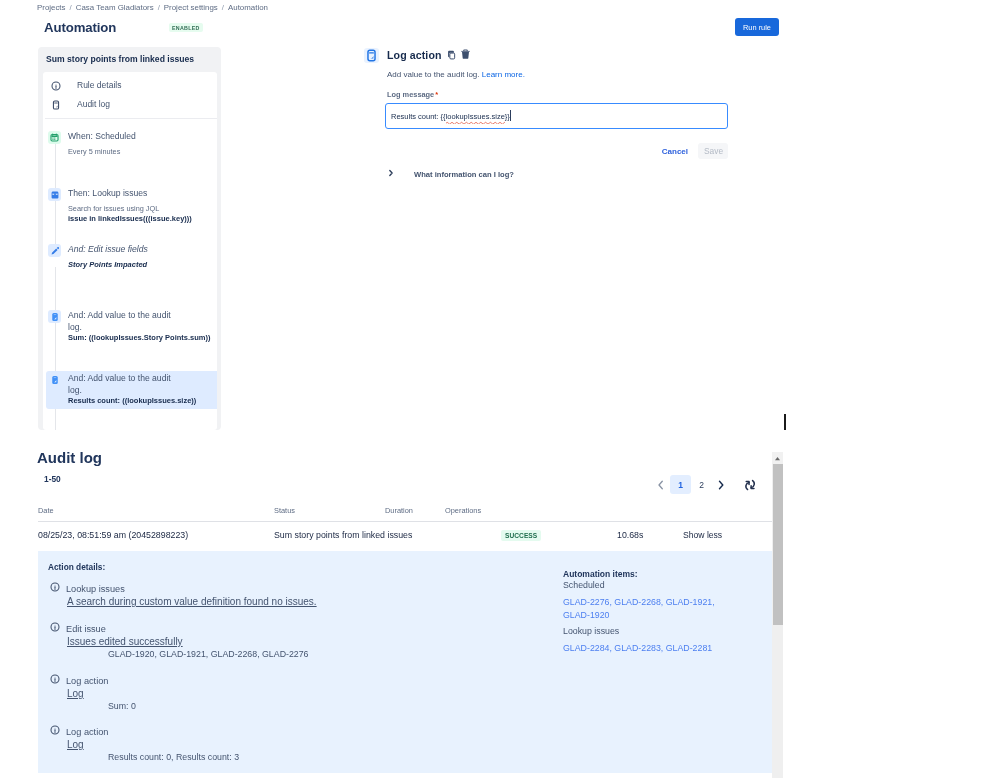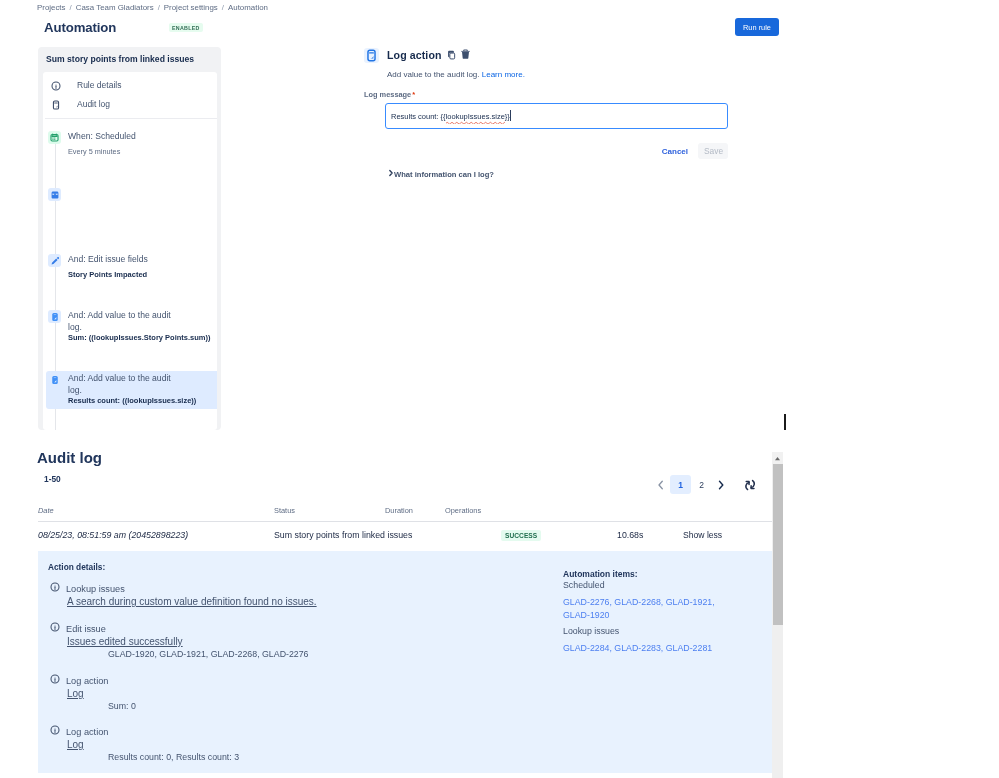--- a/index.html
+++ b/index.html
@@ -50,37 +50,37 @@
 
   
   .comp-panel{position:absolute;left:364px;top:46px;width:380px;}
   .comp-header{display:flex;align-items:center;}
   .comp-icon{width:15px;height:15px;min-width:15px;border-radius:3px;background:#e9f2ff;display:flex;
              align-items:center;justify-content:center;margin-right:8px;}
   .comp-title{font-size:10.6px;font-weight:bold;color:#172b4d;line-height:14px;letter-spacing:0.1px;}
   .comp-actions{display:flex;align-items:center;gap:3px;margin-left:5px;}
   .comp-desc{margin-left:23px;margin-top:5px;font-size:8.0px;color:#42526e;line-height:11px;}
   .comp-desc a{color:#0c66e4;text-decoration:none;}
-  .field-label{margin-top:10px;font-size:7.4px;color:#5e6c84;font-weight:bold;line-height:9px;}
+  .field-label{margin-left:23px;margin-top:10px;font-size:7.4px;color:#5e6c84;font-weight:bold;line-height:9px;}
   .field-label .req{color:#de350b;margin-left:1px;}
   .field-box{margin-left:21px;margin-top:4px;width:343px;height:21px;border:1px solid #388bff;border-radius:3px;
              background:#fff;display:flex;align-items:center;padding:12px 5px;position:relative;overflow:hidden;}
   .field-text{font-size:7.5px;color:#172b4d;line-height:12px;white-space:nowrap;}
   .squiggle{position:relative;}
   .squiggle{position:relative;display:inline-block;}
   .squiggle .wav{position:absolute;left:0;bottom:-1px;width:100%;height:3px;overflow:hidden;}
   .squiggle .wav svg{display:block;height:3px;}
   .caret{display:inline-block;width:1px;height:11px;background:#2c3e5d;margin-left:0px;
          vertical-align:-2px;}
   .btn-row{margin-left:21px;margin-top:14px;display:flex;justify-content:flex-end;align-items:center;width:343px;}
   .btn-cancel{font-size:8.0px;color:#2f62dd;background:none;border:none;cursor:pointer;
               padding:3px 4px;font-family:inherit;font-weight:bold;}
   .btn-save{font-size:8.4px;color:#b3bac5;background:#f5f6f8;border:none;border-radius:3px;
             height:16px;width:30px;margin-left:6px;cursor:default;font-family:inherit;font-weight:500;}
-  .expander{margin-left:24px;margin-top:10px;display:flex;align-items:center;gap:0;font-size:7.6px;
+  .expander{margin-left:24px;margin-top:10px;display:flex;align-items:center;gap:20px;font-size:7.6px;
             font-weight:bold;color:#44546f;line-height:11px;}
 
   
   .page-caret{position:absolute;left:784px;top:414px;width:1.5px;height:16px;background:#1b1b1b;}
   .audit-title{position:absolute;left:37px;top:450px;font-size:15px;font-weight:bold;
                color:#21365c;line-height:15px;margin:0;}
   .audit-range{position:absolute;left:44px;top:475px;font-size:8.4px;font-weight:bold;
                color:#21365c;line-height:9px;}
   .pager{position:absolute;left:652px;top:475px;display:flex;align-items:center;gap:0px;}
   .pg-arrow{width:18px;height:19px;display:flex;align-items:center;justify-content:center;
@@ -89,21 +89,21 @@
           font-size:8.5px;color:#2c3e5d;border-radius:3px;cursor:pointer;}
   .pg-num.active{background:#e3eeff;color:#2063e0;font-weight:bold;}
   .pg-refresh{width:22px;height:19px;display:flex;align-items:center;justify-content:center;
               margin-left:9px;cursor:pointer;}
 
   .table{position:absolute;left:38px;top:503px;width:734px;}
   .thead{display:flex;align-items:flex-end;height:19px;border-bottom:1px solid #dfe1e6;}
   .th{font-size:7.4px;color:#5e6c84;line-height:10px;padding-bottom:5px;}
   .tr{display:flex;align-items:center;height:26px;}
   .td{font-size:8.8px;color:#202c47;line-height:12px;}
-  .col-date{width:236px;font-style:italic;}
+  .col-date{width:236px;}
   .col-rule{width:232px;}
   .col-status{width:111px;}
   .tr .col-status{position:relative;left:-5px;}
   .tr .col-rule{position:relative;}
   .col-dur{width:60px;}
   .col-ops{width:95px;}
   .tr .col-ops{padding-left:6px;}
   .status-chip{display:inline-block;background:#e4fbef;color:#216e4e;font-size:6.6px;
                font-weight:bold;letter-spacing:0.05px;padding:2px 4px 1.5px 4px;border-radius:2px;line-height:7px;}
   .show-less{font-size:8.6px;color:#202c47;cursor:pointer;}
@@ -201,23 +201,28 @@
           </div>
           <div class="step" style="top: 116px;">
             <div class="step-row">
               <span class="step-icon" style="background:#deebff">
                 <svg width="10" height="10" viewBox="0 0 12 12">
                   <path d="M1.9 3.6a1.7 1.7 0 011.7-1.7h4.8a1.7 1.7 0 011.7 1.7v5.3a1.2 1.2 0 01-1.2 1.2H3.1a1.2 1.2 0 01-1.2-1.2z" fill="#357de8"></path>
                   <path d="M2.55 4.4a1.35 1.35 0 001.35 1.35A1.35 1.35 0 005.25 4.4z" fill="#fff"></path>
                   <path d="M6.75 4.4a1.35 1.35 0 001.35 1.35A1.35 1.35 0 009.45 4.4z" fill="#fff"></path>
                 </svg>
               </span>
+              <span class="step-body">
+                <span class="step-title">Then: Lookup issues</span>
+                <div class="step-sub">Search for issues using JQL</div>
+                <div class="step-detail">issue in linkedIssues(((issue.key)))</div>
+              </span>
             </div>
           </div>
-          <div class="step" style="top: 182px;">
+          <div class="step" style="top: 172px; font-style: italic;">
             <div class="step-row">
               <span class="step-icon" style="background:#deebff">
                 <svg width="10" height="10" viewBox="0 0 12 12">
                   <path d="M8.9 1.5a1.2 1.2 0 011.7 1.7l-.8.8-1.7-1.7zM7.4 3.0l1.7 1.7-5.0 5.0-2.2.5.5-2.2z" fill="#357de8"></path>
                 </svg>
               </span>
               <span class="step-body">
                 <span class="step-title">And: Edit issue fields</span>
                 <div class="step-detail" style="margin-top:4px">Story Points Impacted</div>
               </span>

